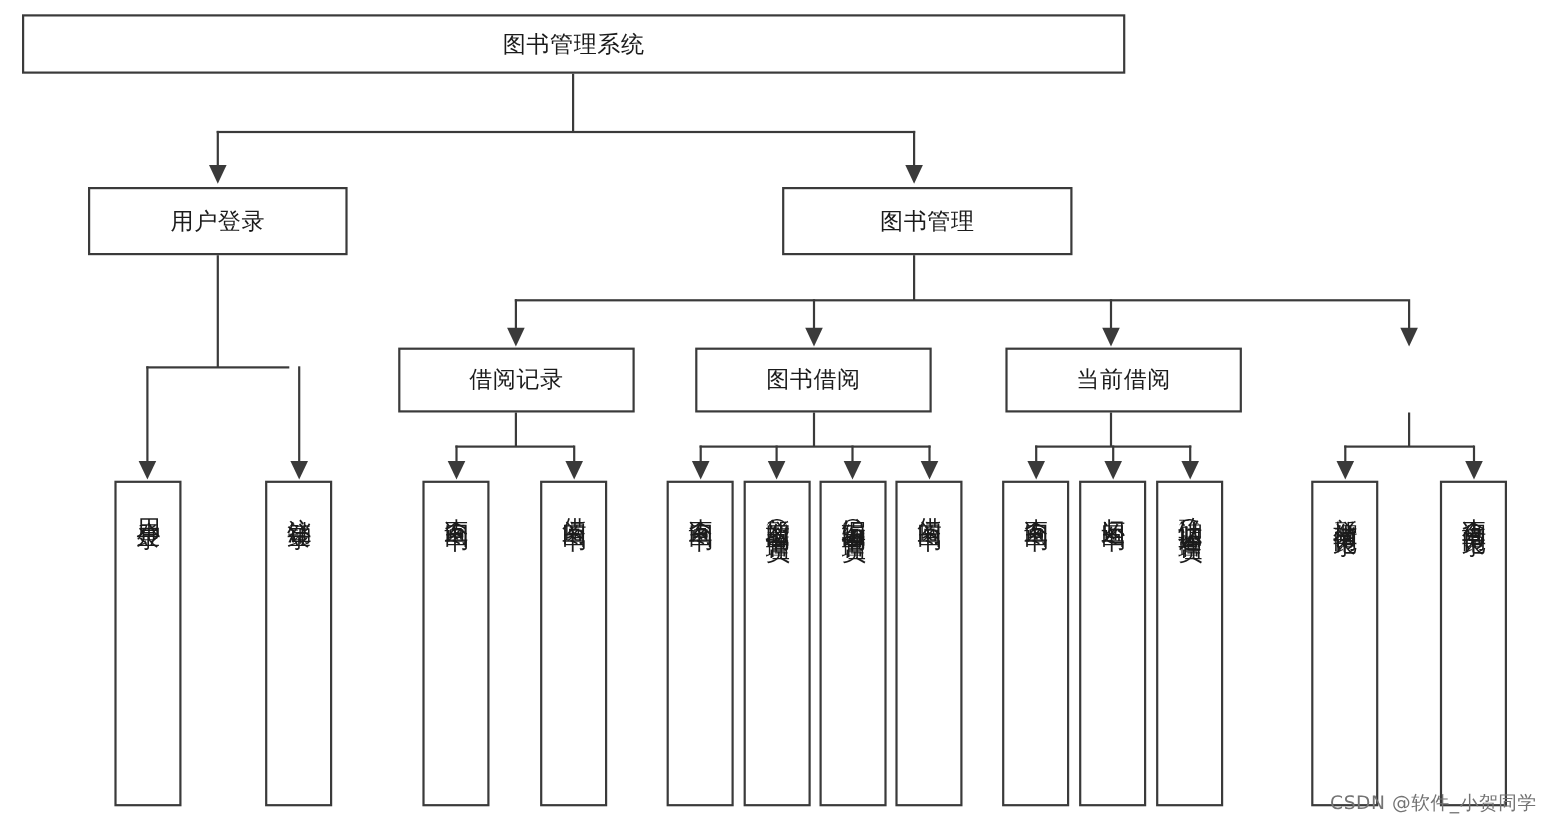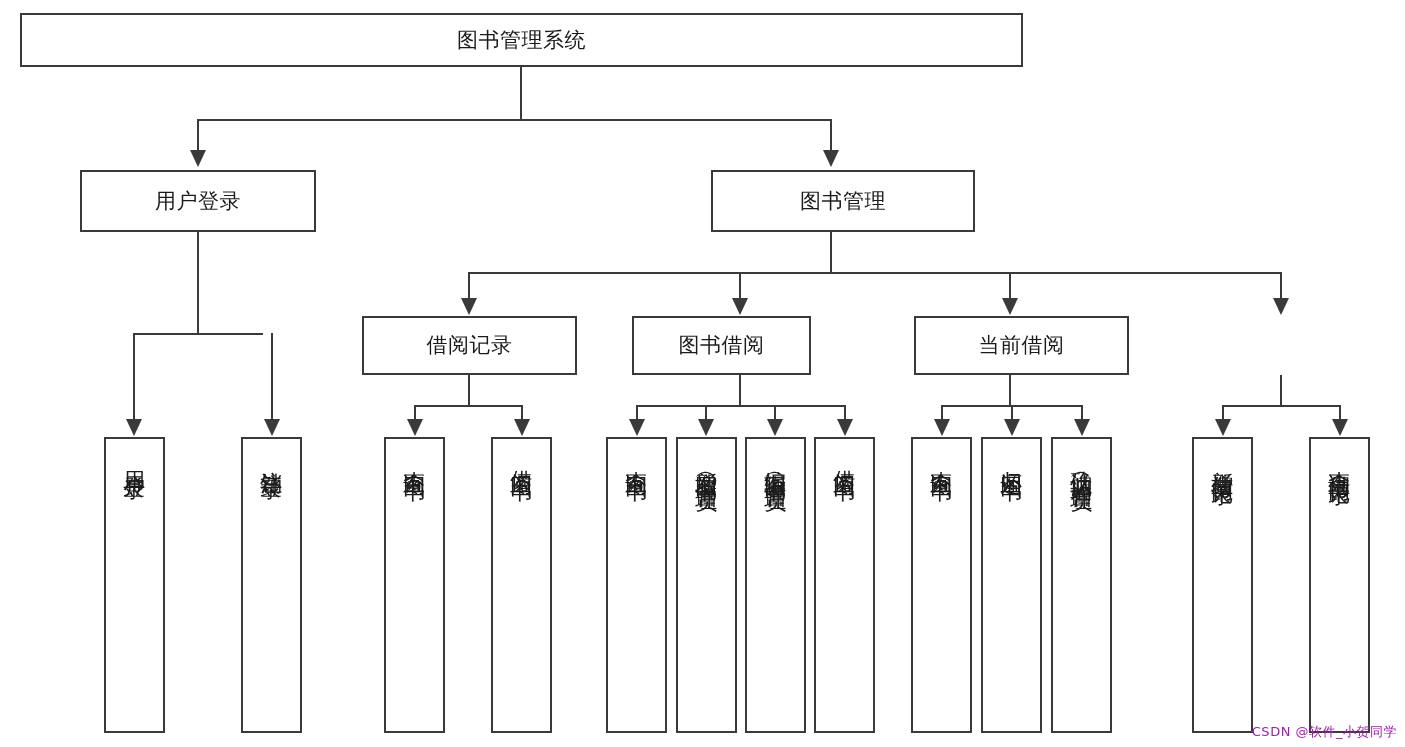--- a/index.html
+++ b/index.html
@@ -54,22 +54,22 @@
     width: 0;
     height: 0;
     border-left: 8px solid transparent;
     border-right: 8px solid transparent;
     border-top: 17px solid #3a3a3a;
   }
   #watermark {
     position: absolute;
     right: 8px;
     bottom: 6px;
-    font-size: 13px;
-    color: #a21caf;
+    font-size: 17px;
+    color: #737373;
     letter-spacing: 0.5px;
     white-space: nowrap;
     text-align: right;
   }
 </style>
 </head>
 <body>
 
 <div id="canvas">
 
@@ -105,21 +105,21 @@
   <div class="line v" style="left:739px; top:272px; height:27px;"></div>
   <div class="arrow" style="left:732px; top:298px;"></div>
   <div class="line v" style="left:1009px; top:272px; height:27px;"></div>
   <div class="arrow" style="left:1002px; top:298px;"></div>
   <div class="line v" style="left:1280px; top:272px; height:27px;"></div>
   <div class="arrow" style="left:1273px; top:298px;"></div>
 
   <div class="node" style="left:362px; top:316px; width:215px; height:59px;">
     <span class="label">借阅记录</span>
   </div>
-  <div class="node" style="left:632px; top:316px; width:179px; height:59px;">
+  <div class="node" style="left:632px; top:316px; width:215px; height:59px;">
     <span class="label">图书借阅</span>
   </div>
   <div class="node" style="left:902px; top:316px; width:215px; height:59px;margin-left:12px;">
     <span class="label">当前借阅</span>
   </div>
 
   <div class="line v" style="left:468px; top:375px; height:31px;"></div>
   <div class="line h" style="left:414px; top:405px; width:108px;"></div>
   <div class="line v" style="left:414px; top:405px; height:15px;"></div>
   <div class="arrow" style="left:407px; top:419px;"></div>

